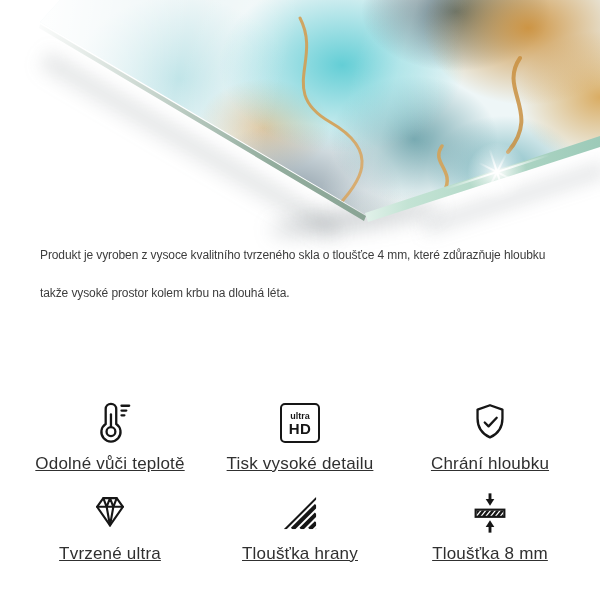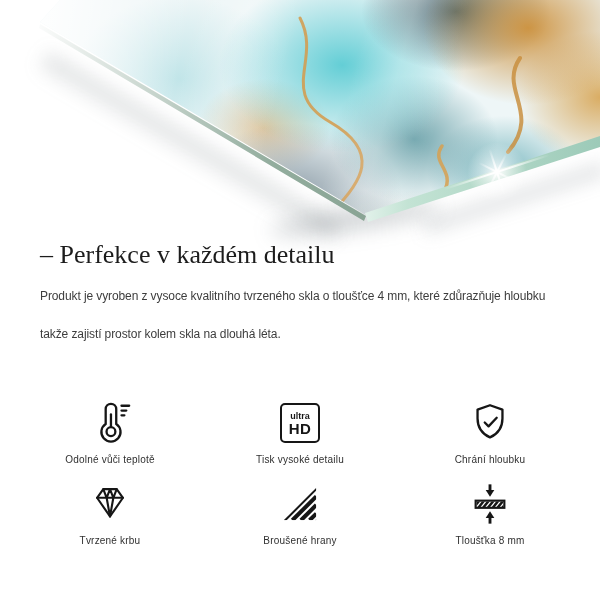--- a/index.html
+++ b/index.html
@@ -58,21 +58,21 @@
   .title{font-family:"Liberation Serif","DejaVu Serif",serif;font-weight:400;
         font-size:26px;line-height:37px;color:#1c1c1c;margin:4px 0 0 0;}
   .desc{margin-top:9px;font-size:12px;letter-spacing:-0.1px;line-height:27.5px;color:#3d3d3d;}
   .desc div{white-space:nowrap;margin-top:10px;}
 
   
   .features{position:absolute;left:15px;top:400px;width:570px;
         display:grid;grid-template-columns:190px 190px 190px;row-gap:16px;}
   .feature{display:flex;flex-direction:column;align-items:center;}
   .icon-wrap{height:46px;display:flex;align-items:center;justify-content:center;margin-bottom:8px;}
-  .feature .label{font-size:10px;color:#303030;letter-spacing:.2px;}
+  .feature .label{font-size:17px;color:#303030;letter-spacing:.2px;text-decoration:underline;}
   .icon-wrap svg{display:block;}
   .hd-box{width:36px;height:36px;border:2.4px solid #161616;border-radius:5px;
         display:flex;flex-direction:column;align-items:center;justify-content:center;color:#161616;}
   .hd-box .t1{font-size:9px;font-weight:700;line-height:10px;}
   .hd-box .t2{font-size:15px;font-weight:700;line-height:15px;letter-spacing:.3px;}
 </style>
 </head>
 <body>
 
 <div class="page">
@@ -97,25 +97,24 @@
       <div class="glow"></div>
         <div class="ray-h"></div>
         <div class="ray-v"></div>
       <div class="ray-d1"></div>
         <div class="ray-d2"></div>
     </div>
   </div>
 
   <div class="content">
     <h1 class="title">
-      <div>– Perfekce v každém detailu</div>
     </h1>
     <div class="desc">
       <div>Produkt je vyroben z vysoce kvalitního tvrzeného skla o tloušťce 4 mm, které zdůrazňuje hloubku</div>
-      <div>takže zajistí prostor kolem skla na dlouhá léta.</div>
+      <div>takže vysoké prostor kolem krbu na dlouhá léta.</div>
     </div>
   </div>
 
   <div class="features">
 
     <div class="feature">
       <div class="icon-wrap">
         <svg width="46" height="46" viewBox="0 0 48 48" fill="none" stroke="#161616" stroke-width="2.4" stroke-linecap="round">
           <path d="M19.5 9.5 a5.5 5.5 0 0 1 11 0 V25 a10 10 0 1 1 -11 0 Z"></path>
           <line x1="25" y1="15" x2="25" y2="28"></line>
@@ -148,41 +147,41 @@
       <div class="label">Chrání hloubku</div>
     </div>
 
     <div class="feature">
       <div class="icon-wrap">
         <svg width="46" height="46" viewBox="0 0 48 48" fill="none" stroke="#161616" stroke-width="2.2" stroke-linecap="round" stroke-linejoin="round">
           <path d="M10.5 17.5 L17 8.5 H31 L37.5 17.5 L24 37 Z"></path>
           <path d="M10.5 17.5 H37.5 M17 8.5 L20.5 17.5 L24 37 M31 8.5 L27.5 17.5 L24 37 M20.5 17.5 L24 8.5 L27.5 17.5"></path>
         </svg>
       </div>
-      <div class="label">Tvrzené krbu</div>
+      <div class="label">Tvrzené ultra</div>
     </div>
 
     <div class="feature">
       <div class="icon-wrap">
         <svg width="46" height="46" viewBox="0 0 48 48">
           <defs>
               <clipPath id="tri">
                 <path d="M7 41 L41 7 V41 Z"></path>
               </clipPath>
             </defs>
           <g clip-path="url(#tri)" stroke="#161616" stroke-width="4.2">
             <line x1="7" y1="41" x2="41" y2="7"></line>
             <line x1="16" y1="41" x2="41" y2="16"></line>
             <line x1="25" y1="41" x2="41" y2="25"></line>
             <line x1="34" y1="41" x2="41" y2="34"></line>
             <line x1="43" y1="41" x2="41" y2="43"></line>
           </g>
         </svg>
       </div>
-      <div class="label">Broušené hrany</div>
+      <div class="label">Tloušťka hrany</div>
     </div>
 
     <div class="feature">
       <div class="icon-wrap">
         <svg width="46" height="46" viewBox="0 0 48 48">
           <defs>
               <clipPath id="bar">
                 <rect x="10" y="21.5" width="28" height="5.5"></rect>
               </clipPath>
             </defs>

